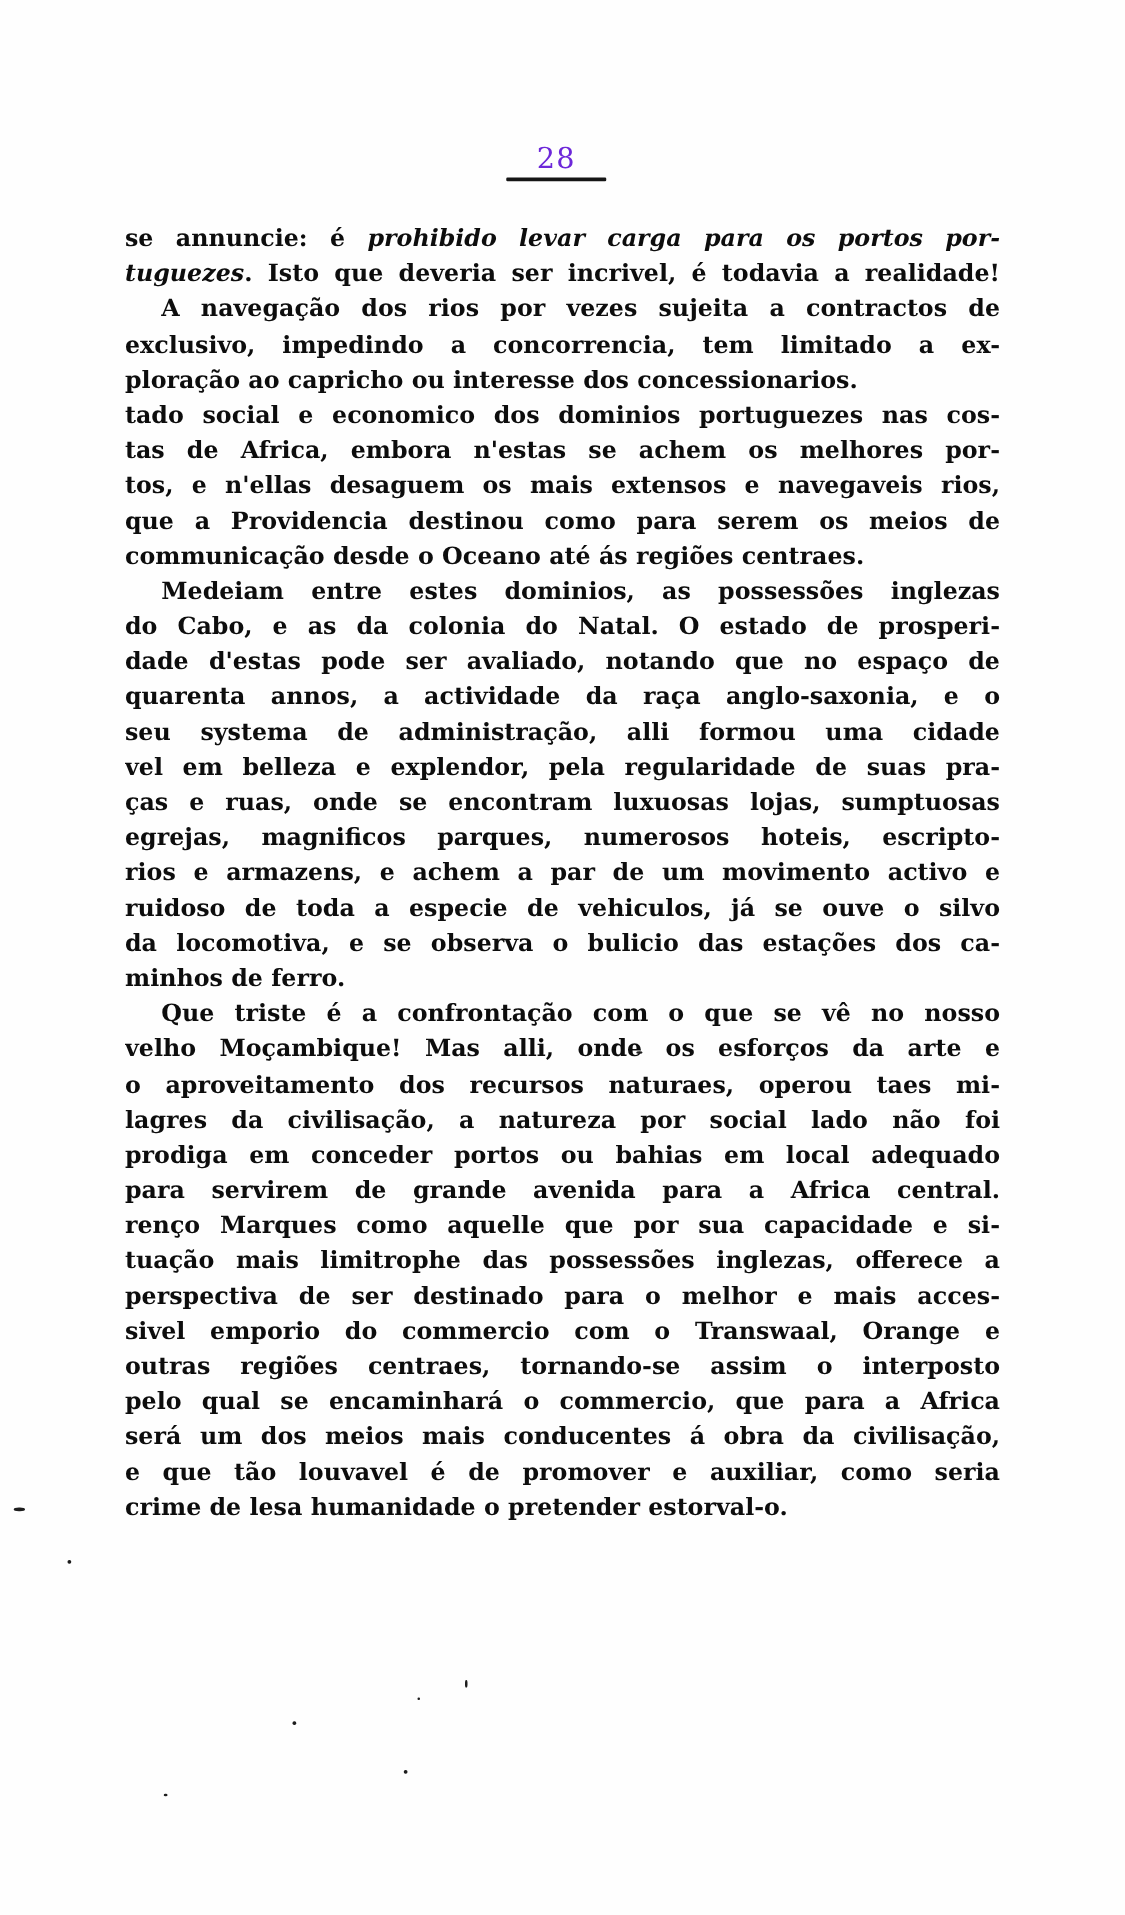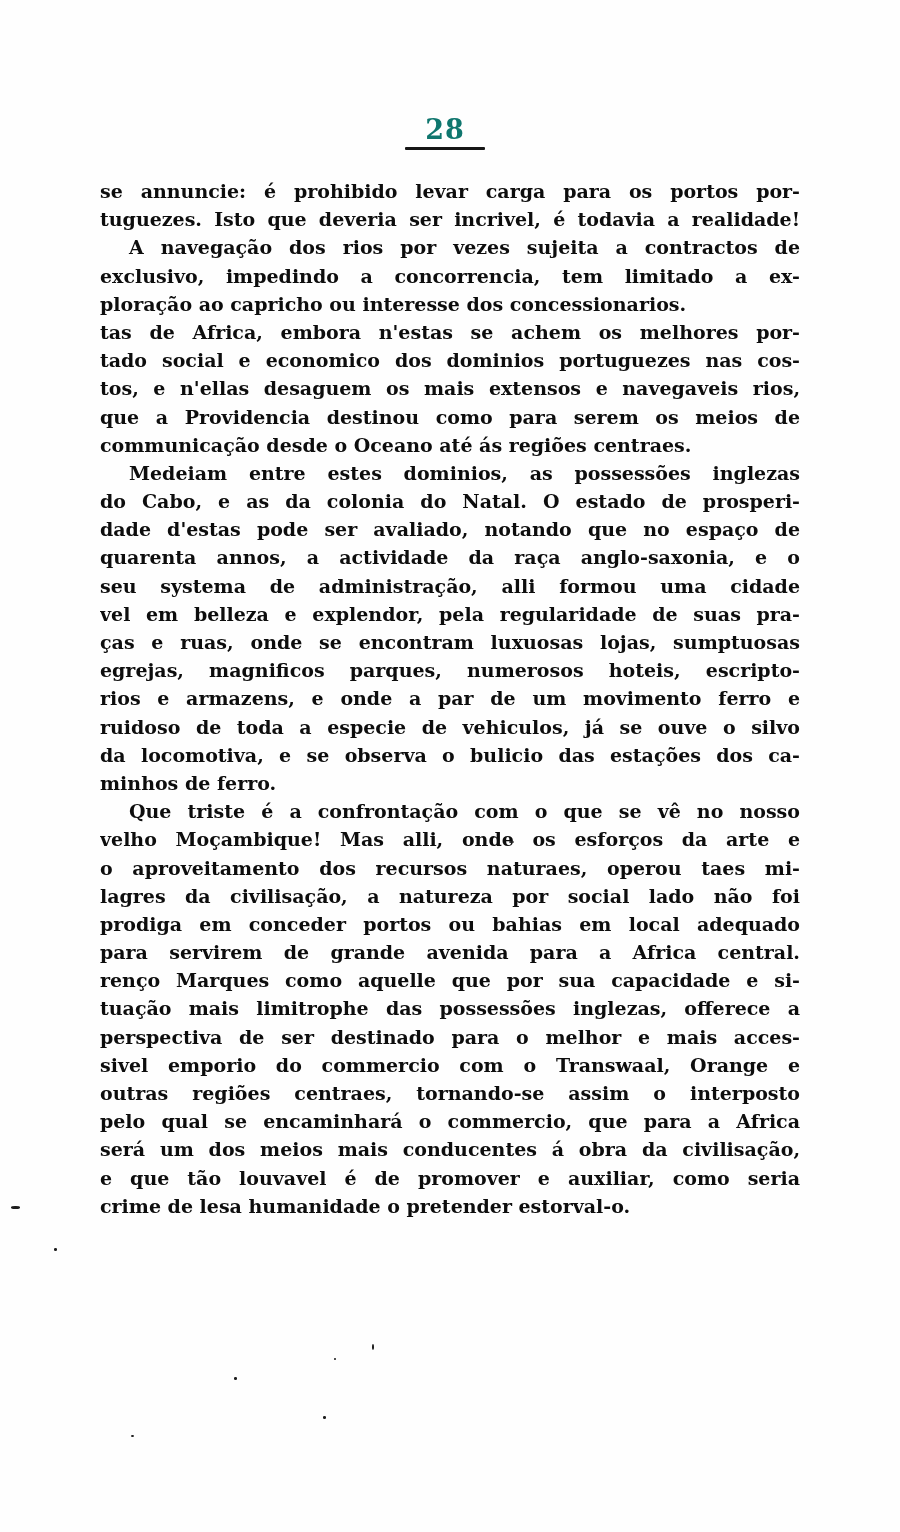--- a/index.html
+++ b/index.html
@@ -24,24 +24,24 @@
   }
   .page-number-wrap {
     position: absolute;
     top: 114px;
     left: 0;
     width: 900px;
     text-align: center;
   }
   .page-number {
     display: inline-block;
-    font-size: 27px;
-    font-weight: 700;
+    font-size: 23px;
+    font-weight: 400;
     letter-spacing: 1px;
-    color: #0f766e;
+    color: #6d28d9;
     transform: translateX(-5px);
   }
   .page-number-rule {
     width: 80px;
     height: 3px;
     background: #161616;
     margin: 2px auto 0;
     transform: translateX(-5px);
     border-radius: 1px;
   }
@@ -62,20 +62,21 @@
     text-justify: inter-word;
     overflow: hidden;
   }
   .line.end {
     text-align-last: left;
   }
   .line.indent {
     text-indent: 29px;
   }
   .seg.italic {
+    font-style: italic;
   }
   .speck {
     position: absolute;
     background: #1d1d1d;
     border-radius: 45%;
   }
 </style>
 </head>
 <body>
 
@@ -85,34 +86,34 @@
     <div class="page-number">28</div>
     <div class="page-number-rule"></div>
   </div>
 
   <div class="text-block">
       <div class="line"><span class="seg">se annuncie: é </span><span class="seg italic">prohibido levar carga para os portos por-</span></div>
       <div class="line"><span class="seg italic">tuguezes</span><span class="seg">. Isto que deveria ser incrivel, é todavia a realidade!</span></div>
       <div class="line indent"><span class="seg">A navegação dos rios por vezes sujeita a contractos de</span></div>
       <div class="line"><span class="seg">exclusivo, impedindo a concorrencia, tem limitado a ex-</span></div>
       <div class="line end"><span class="seg">ploração ao capricho ou interesse dos concessionarios.</span></div>
+      <div class="line"><span class="seg">tado social e economico dos dominios portuguezes nas cos-</span></div>
       <div class="line"><span class="seg">tas de Africa, embora n'estas se achem os melhores por-</span></div>
-      <div class="line"><span class="seg">tado social e economico dos dominios portuguezes nas cos-</span></div>
       <div class="line"><span class="seg">tos, e n'ellas desaguem os mais extensos e navegaveis rios,</span></div>
       <div class="line"><span class="seg">que a Providencia destinou como para serem os meios de</span></div>
       <div class="line end"><span class="seg">communicação desde o Oceano até ás regiões centraes.</span></div>
       <div class="line indent"><span class="seg">Medeiam entre estes dominios, as possessões inglezas</span></div>
       <div class="line"><span class="seg">do Cabo, e as da colonia do Natal. O estado de prosperi-</span></div>
       <div class="line"><span class="seg">dade d'estas pode ser avaliado, notando que no espaço de</span></div>
       <div class="line"><span class="seg">quarenta annos, a actividade da raça anglo-saxonia, e o</span></div>
       <div class="line"><span class="seg">seu systema de administração, alli formou uma cidade</span></div>
       <div class="line"><span class="seg">vel em belleza e explendor, pela regularidade de suas pra-</span></div>
       <div class="line"><span class="seg">ças e ruas, onde se encontram luxuosas lojas, sumptuosas</span></div>
       <div class="line"><span class="seg">egrejas, magnificos parques, numerosos hoteis, escripto-</span></div>
-      <div class="line"><span class="seg">rios e armazens, e onde a par de um movimento ferro e</span></div>
+      <div class="line"><span class="seg">rios e armazens, e achem a par de um movimento activo e</span></div>
       <div class="line"><span class="seg">ruidoso de toda a especie de vehiculos, já se ouve o silvo</span></div>
       <div class="line"><span class="seg">da locomotiva, e se observa o bulicio das estações dos ca-</span></div>
       <div class="line end"><span class="seg">minhos de ferro.</span></div>
       <div class="line indent"><span class="seg">Que triste é a confrontação com o que se vê no nosso</span></div>
       <div class="line"><span class="seg">velho Moçambique! Mas alli, onde os esforços da arte e</span></div>
       <div class="line"><span class="seg">o aproveitamento dos recursos naturaes, operou taes mi-</span></div>
       <div class="line"><span class="seg">lagres da civilisação, a natureza por social lado não foi</span></div>
       <div class="line"><span class="seg">prodiga em conceder portos ou bahias em local adequado</span></div>
       <div class="line"><span class="seg">para servirem de grande avenida para a Africa central.</span></div>
       <div class="line"><span class="seg">renço Marques como aquelle que por sua capacidade e si-</span></div>

